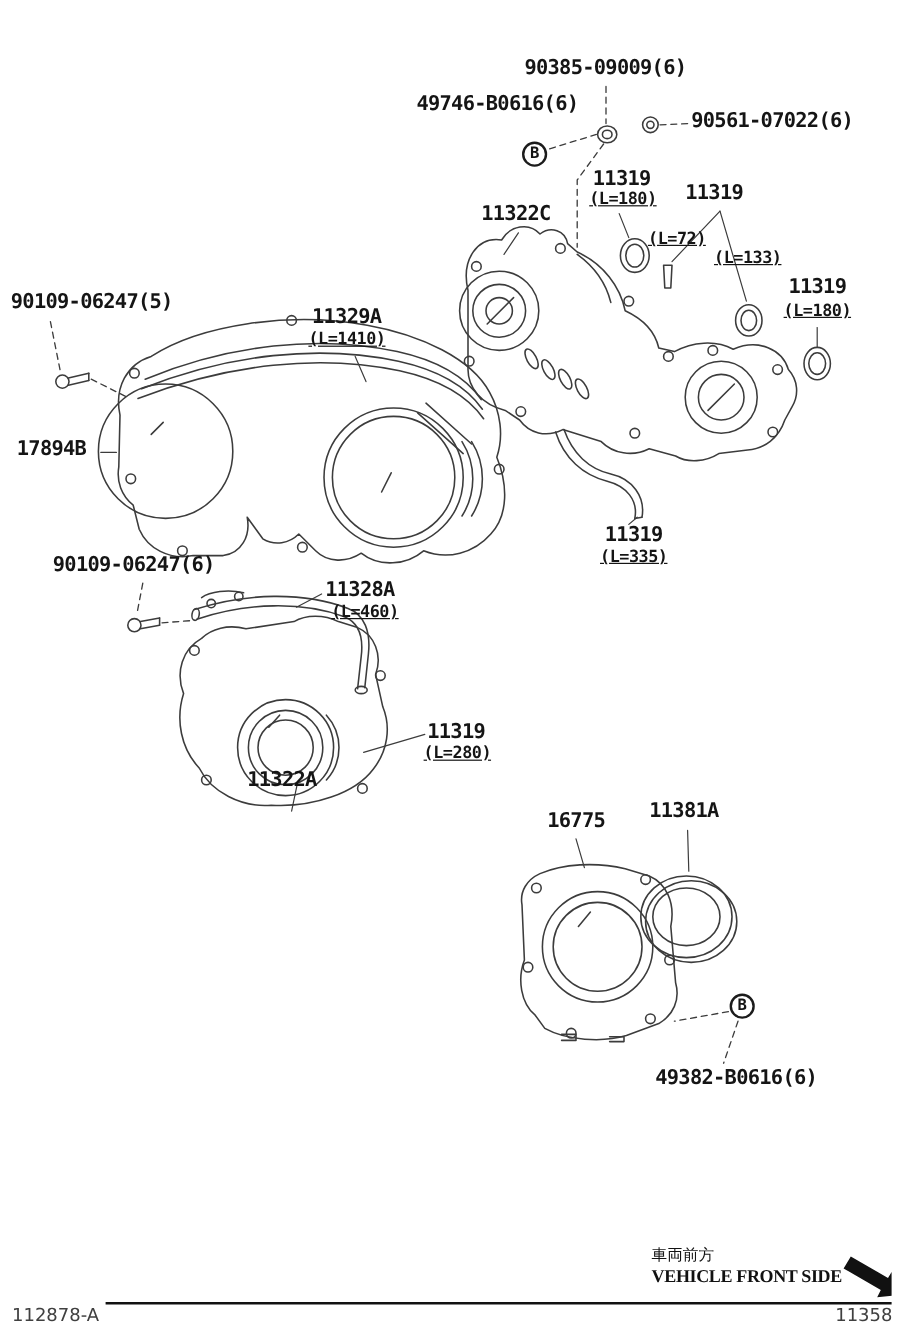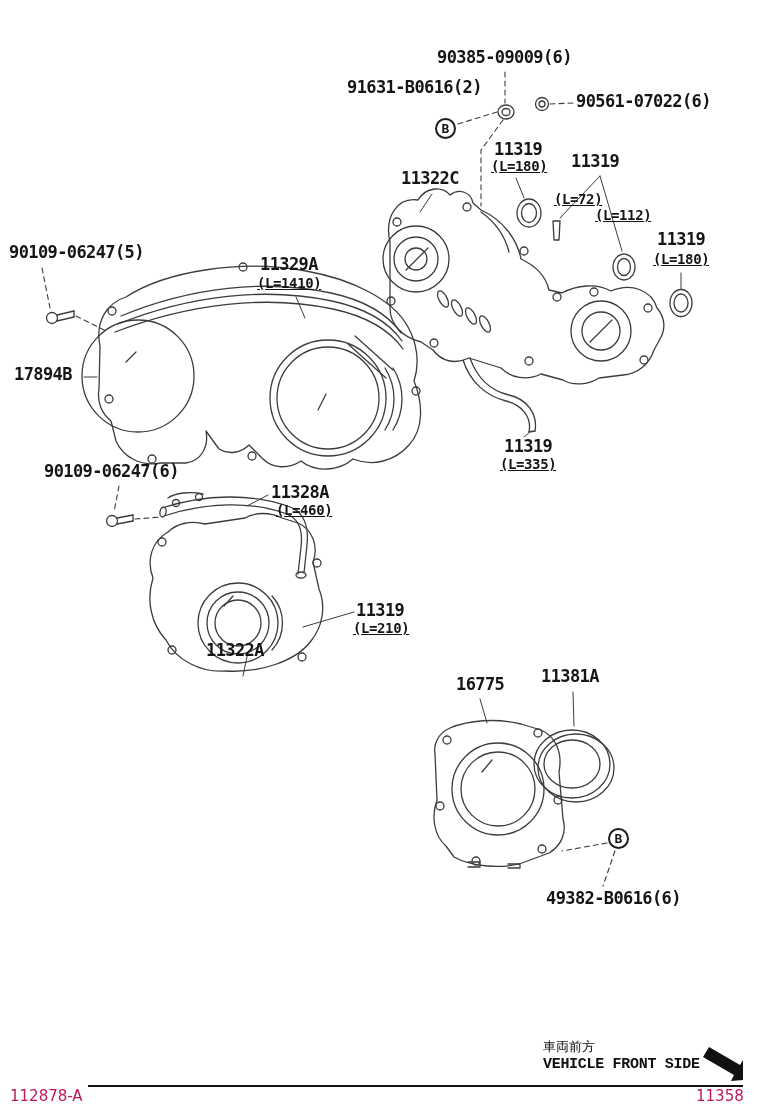--- a/index.html
+++ b/index.html
@@ -6,24 +6,24 @@
   #stage{position:relative;width:696px;height:1112px;background:#ffffff;overflow:hidden;
          font-family:"DejaVu Sans Mono","Liberation Mono",monospace;padding-left:47px;}
   #art{position:absolute;left:0;top:0;}
   .lbl{position:absolute;font-weight:bold;font-size:17px;letter-spacing:-0.6px;
        color:#151515;white-space:nowrap;line-height:1;}
   .sub{font-size:14px;letter-spacing:-0.4px;text-decoration:underline;}
   .bmark{position:absolute;width:21px;height:21px;border:2px solid #1c1c1c;border-radius:50%;
          color:#151515;font-weight:bold;font-size:13px;display:flex;align-items:center;
          justify-content:center;box-sizing:border-box;background:#fff;}
   .code{position:absolute;font-family:"DejaVu Sans","Liberation Sans",sans-serif;
-        font-size:15px;color:#be185d;line-height:1;}
+        font-size:15px;color:#404040;line-height:1;}
   .front-jp{position:absolute;font-family:"DejaVu Sans","Liberation Sans",sans-serif;
         font-size:13px;font-weight:normal;color:#111;line-height:1;}
-  .front-en{position:absolute;font-family:Liberation Mono, monospace;
+  .front-en{position:absolute;font-family:Liberation Serif, serif;
         font-size:15px;font-weight:bold;color:#111;line-height:1;letter-spacing:-0.3px;}
 </style>
 </head>
 <body>
 
 <div id="stage">
 
   <svg id="art" width="760" height="1112" viewBox="0 0 760 1112">
     <g fill="none" stroke="#3c3c3c" stroke-width="1.3" stroke-linejoin="round" stroke-linecap="round">
 
@@ -180,31 +180,31 @@
         <line x1="615" y1="851" x2="603" y2="886"></line>
       </g>
     </g>
 
     <polygon fill="#111" points="709,1047 740,1065 743,1060 753,1079 731,1081 734,1075 703,1057"></polygon>
 
     <line x1="88" y1="1086" x2="760" y2="1086" stroke="#111" stroke-width="2"></line>
   </svg>
 
   <div class="lbl" style="left:437px;top:49px">90385-09009(6)</div>
-  <div class="lbl" style="left:347px;top:79px">91631-B0616(2)</div>
+  <div class="lbl" style="left:347px;top:79px">49746-B0616(6)</div>
   <div class="lbl" style="left:576px;top:93px">90561-07022(6)</div>
 
   <div class="bmark" style="left:435px;top:118px">B</div>
 
   <div class="lbl" style="left:494px;top:141px">11319</div>
   <div class="lbl sub" style="left:491px;top:159px">(L=180)</div>
 
   <div class="lbl" style="left:571px;top:153px">11319</div>
-  <div class="lbl sub" style="left:554px;top:192px">(L=72)</div>
-  <div class="lbl sub" style="left:595px;top:208px">(L=112)</div>
+  <div class="lbl sub" style="left:540px;top:192px">(L=72)</div>
+  <div class="lbl sub" style="left:595px;top:208px">(L=133)</div>
 
   <div class="lbl" style="left:401px;top:170px">11322C</div>
 
   <div class="lbl" style="left:657px;top:231px">11319</div>
   <div class="lbl sub" style="left:653px;top:252px">(L=180)</div>
 
   <div class="lbl" style="left:9px;top:244px">90109-06247(5)</div>
 
   <div class="lbl" style="left:260px;top:256px">11329A</div>
   <div class="lbl sub" style="left:257px;top:276px">(L=1410)</div>
@@ -213,21 +213,21 @@
 
   <div class="lbl" style="left:504px;top:438px">11319</div>
   <div class="lbl sub" style="left:500px;top:457px">(L=335)</div>
 
   <div class="lbl" style="left:44px;top:463px">90109-06247(6)</div>
 
   <div class="lbl" style="left:271px;top:484px">11328A</div>
   <div class="lbl sub" style="left:276px;top:503px">(L=460)</div>
 
   <div class="lbl" style="left:356px;top:602px">11319</div>
-  <div class="lbl sub" style="left:353px;top:621px">(L=210)</div>
+  <div class="lbl sub" style="left:353px;top:621px">(L=280)</div>
 
   <div class="lbl" style="left:206px;top:642px">11322A</div>
   <div class="lbl" style="left:456px;top:676px">16775</div>
   <div class="lbl" style="left:541px;top:668px">11381A</div>
 
   <div class="bmark" style="left:608px;top:828px">B</div>
 
   <div class="lbl" style="left:546px;top:890px">49382-B0616(6)</div>
 
   <div class="front-jp" style="left:543px;top:1040px">車両前方</div>

